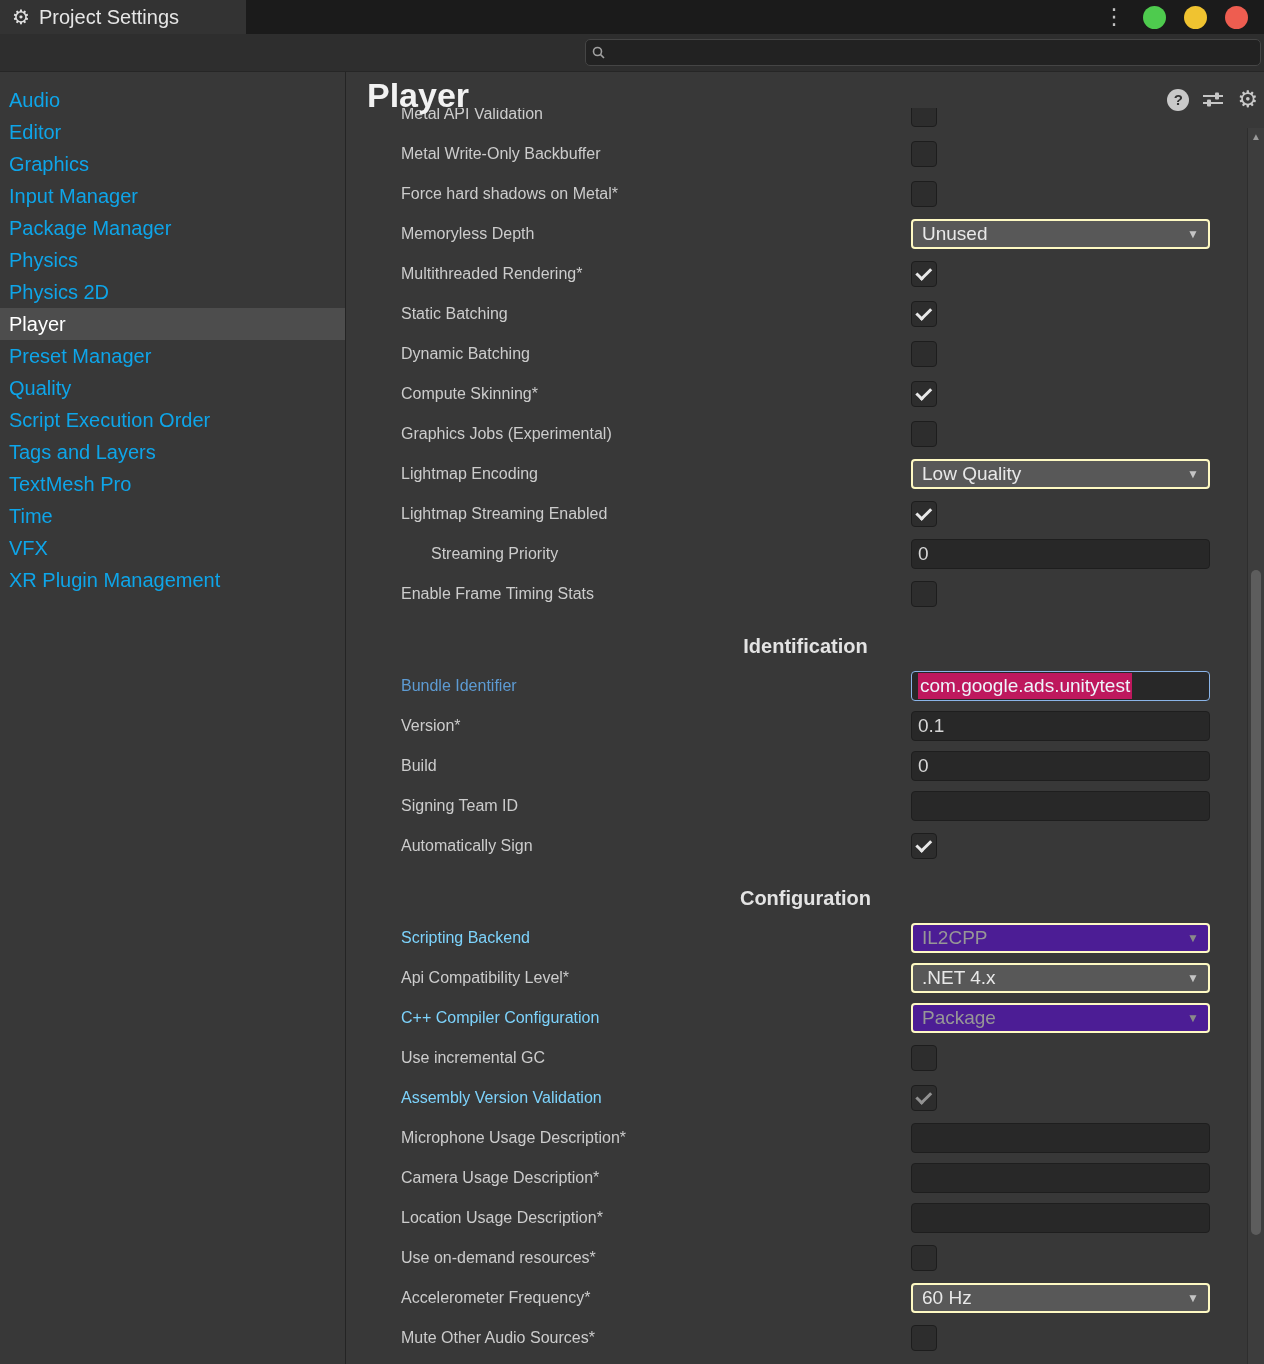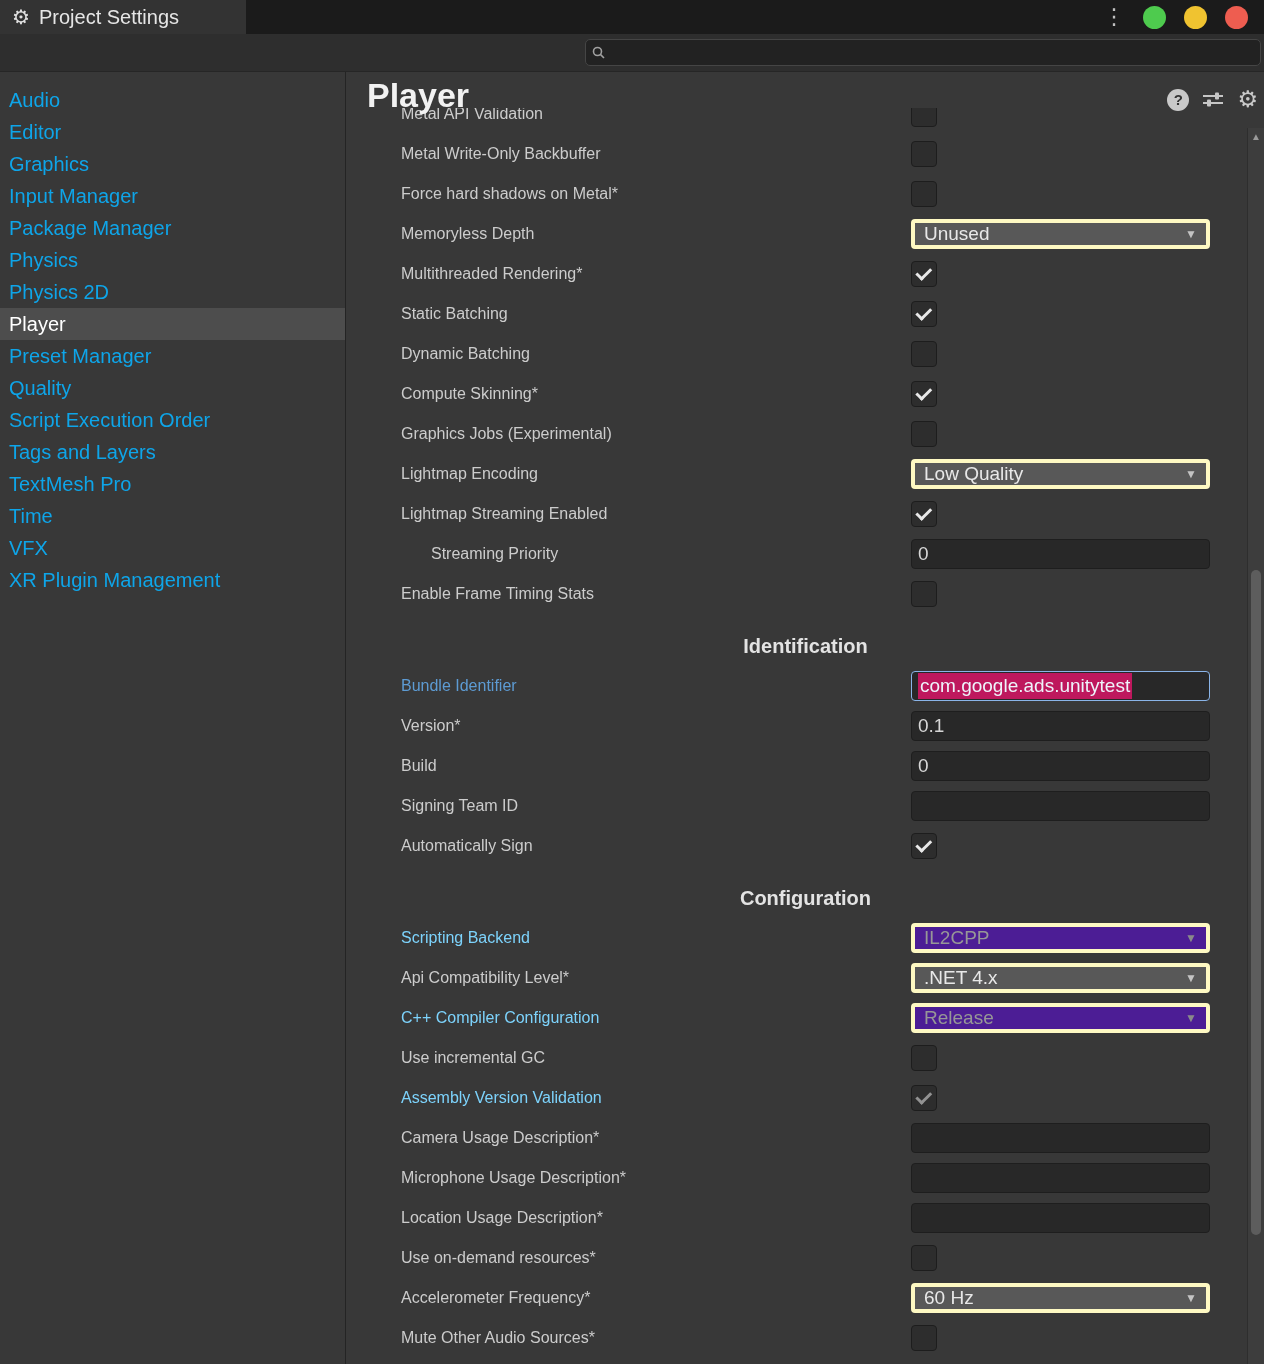--- a/index.html
+++ b/index.html
@@ -63,21 +63,21 @@
     box-sizing:border-box; display:flex; align-items:center; justify-content:center;
   }
   .mark {
     width:12px; height:6px;
     border-left:3px solid #e8e8e8; border-bottom:3px solid #e8e8e8;
     transform:rotate(-45deg) translate(1px,-2px);
   }
   .checkbox.disabled .mark { border-color:#929292; }
   
   .dropdown {
-    width:100%; height:30px; background:#585858; border:4px solid #fef9c3; border-radius:4px;
+    width:100%; height:30px; background:#585858; border:2px solid #fef9c3; border-radius:4px;
     box-sizing:border-box; display:flex; align-items:center; padding:0 9px;
     font-size:19px; color:#e8e8e8; white-space:nowrap;gap:40px;
   }
   .dd-arrow { margin-left:auto; font-size:12px; color:#c4c4c4; }
   .dropdown.disabled { background:#4c1d95; color:#979797; }
   .dropdown.disabled .dd-arrow { color:#8a8a8a; }
   
   .textfield {
     width:100%; height:30px; background:#282828; border:1px solid #1e1e1e; border-radius:4px;
     box-sizing:border-box; display:flex; align-items:center; padding:0 6px;
@@ -313,49 +313,49 @@
               <div class="dropdown">
                 <span>.NET 4.x</span>
                 <span class="dd-arrow">▼</span>
               </div>
             </div>
           </div>
           <div class="row">
             <div class="row-label disabled">C++ Compiler Configuration</div>
             <div class="row-control">
               <div class="dropdown disabled">
-                <span>Release</span>
+                <span>Package</span>
                 <span class="dd-arrow">▼</span>
               </div>
             </div>
           </div>
           <div class="row">
             <div class="row-label">Use incremental GC</div>
             <div class="row-control">
               <div class="checkbox"></div>
             </div>
           </div>
           <div class="row">
             <div class="row-label disabled">Assembly Version Validation</div>
             <div class="row-control">
               <div class="checkbox checked disabled">
                 <span class="mark"></span>
               </div>
             </div>
           </div>
           <div class="row">
+            <div class="row-label">Microphone Usage Description*</div>
+            <div class="row-control">
+              <div class="textfield">
+                <span class="tf-value"></span>
+              </div>
+            </div>
+          </div>
+          <div class="row">
             <div class="row-label">Camera Usage Description*</div>
-            <div class="row-control">
-              <div class="textfield">
-                <span class="tf-value"></span>
-              </div>
-            </div>
-          </div>
-          <div class="row">
-            <div class="row-label">Microphone Usage Description*</div>
             <div class="row-control">
               <div class="textfield">
                 <span class="tf-value"></span>
               </div>
             </div>
           </div>
           <div class="row">
             <div class="row-label">Location Usage Description*</div>
             <div class="row-control">
               <div class="textfield">

